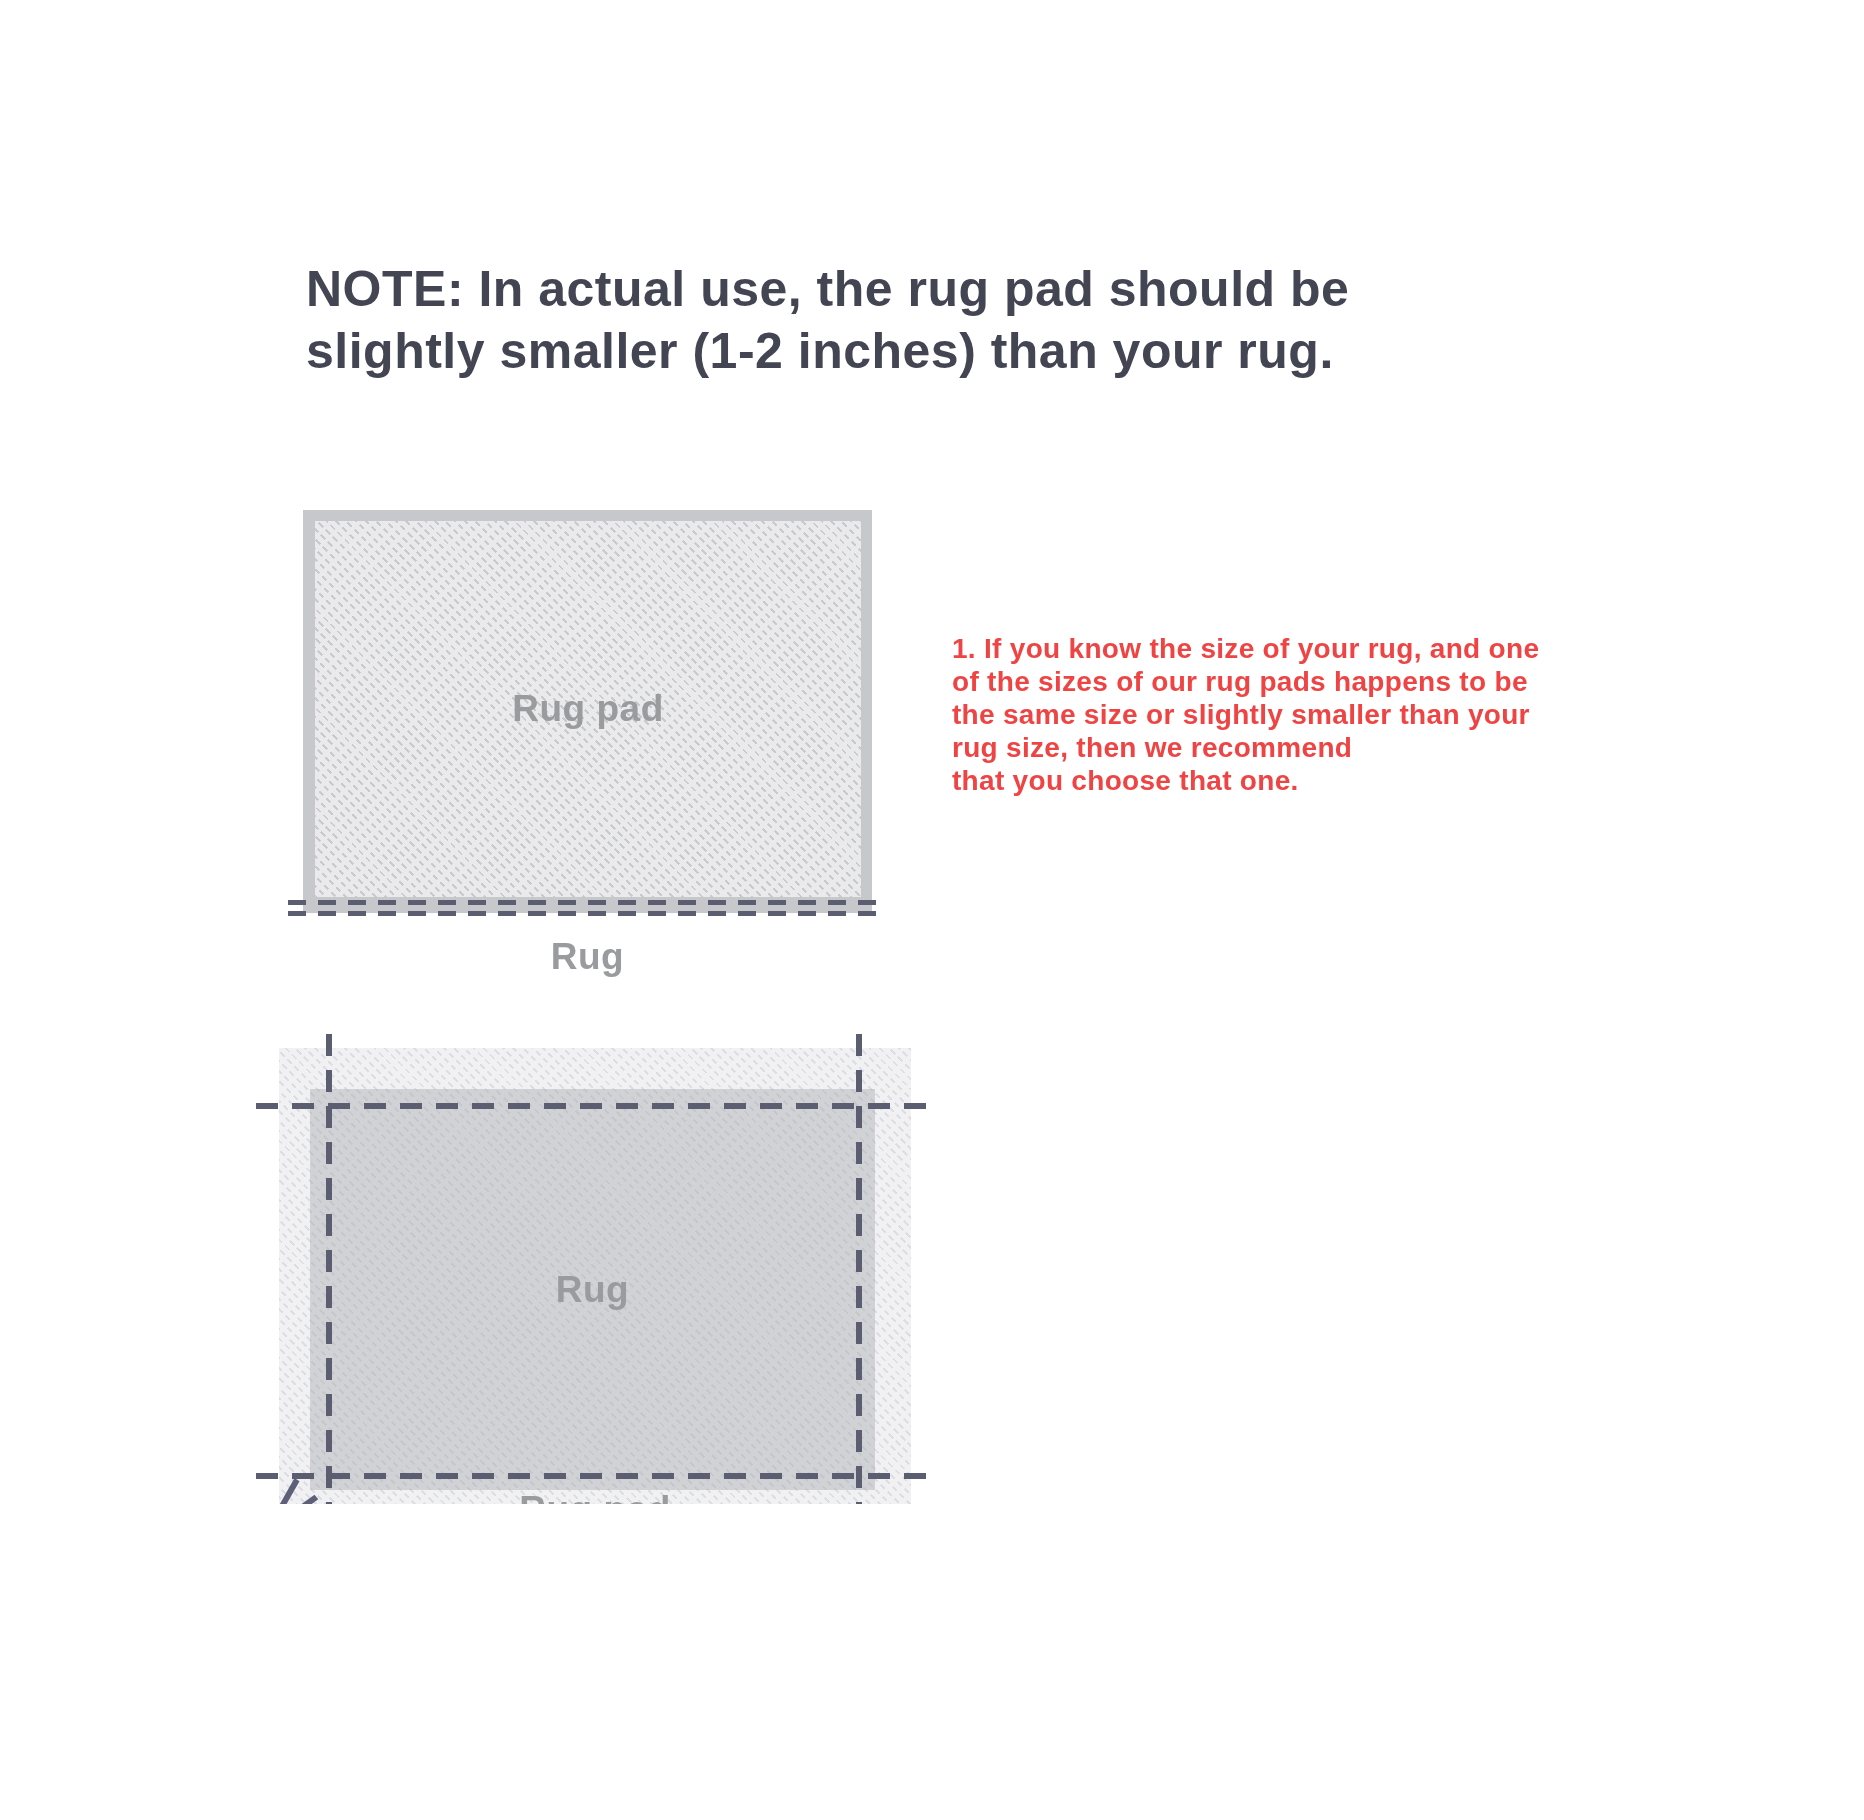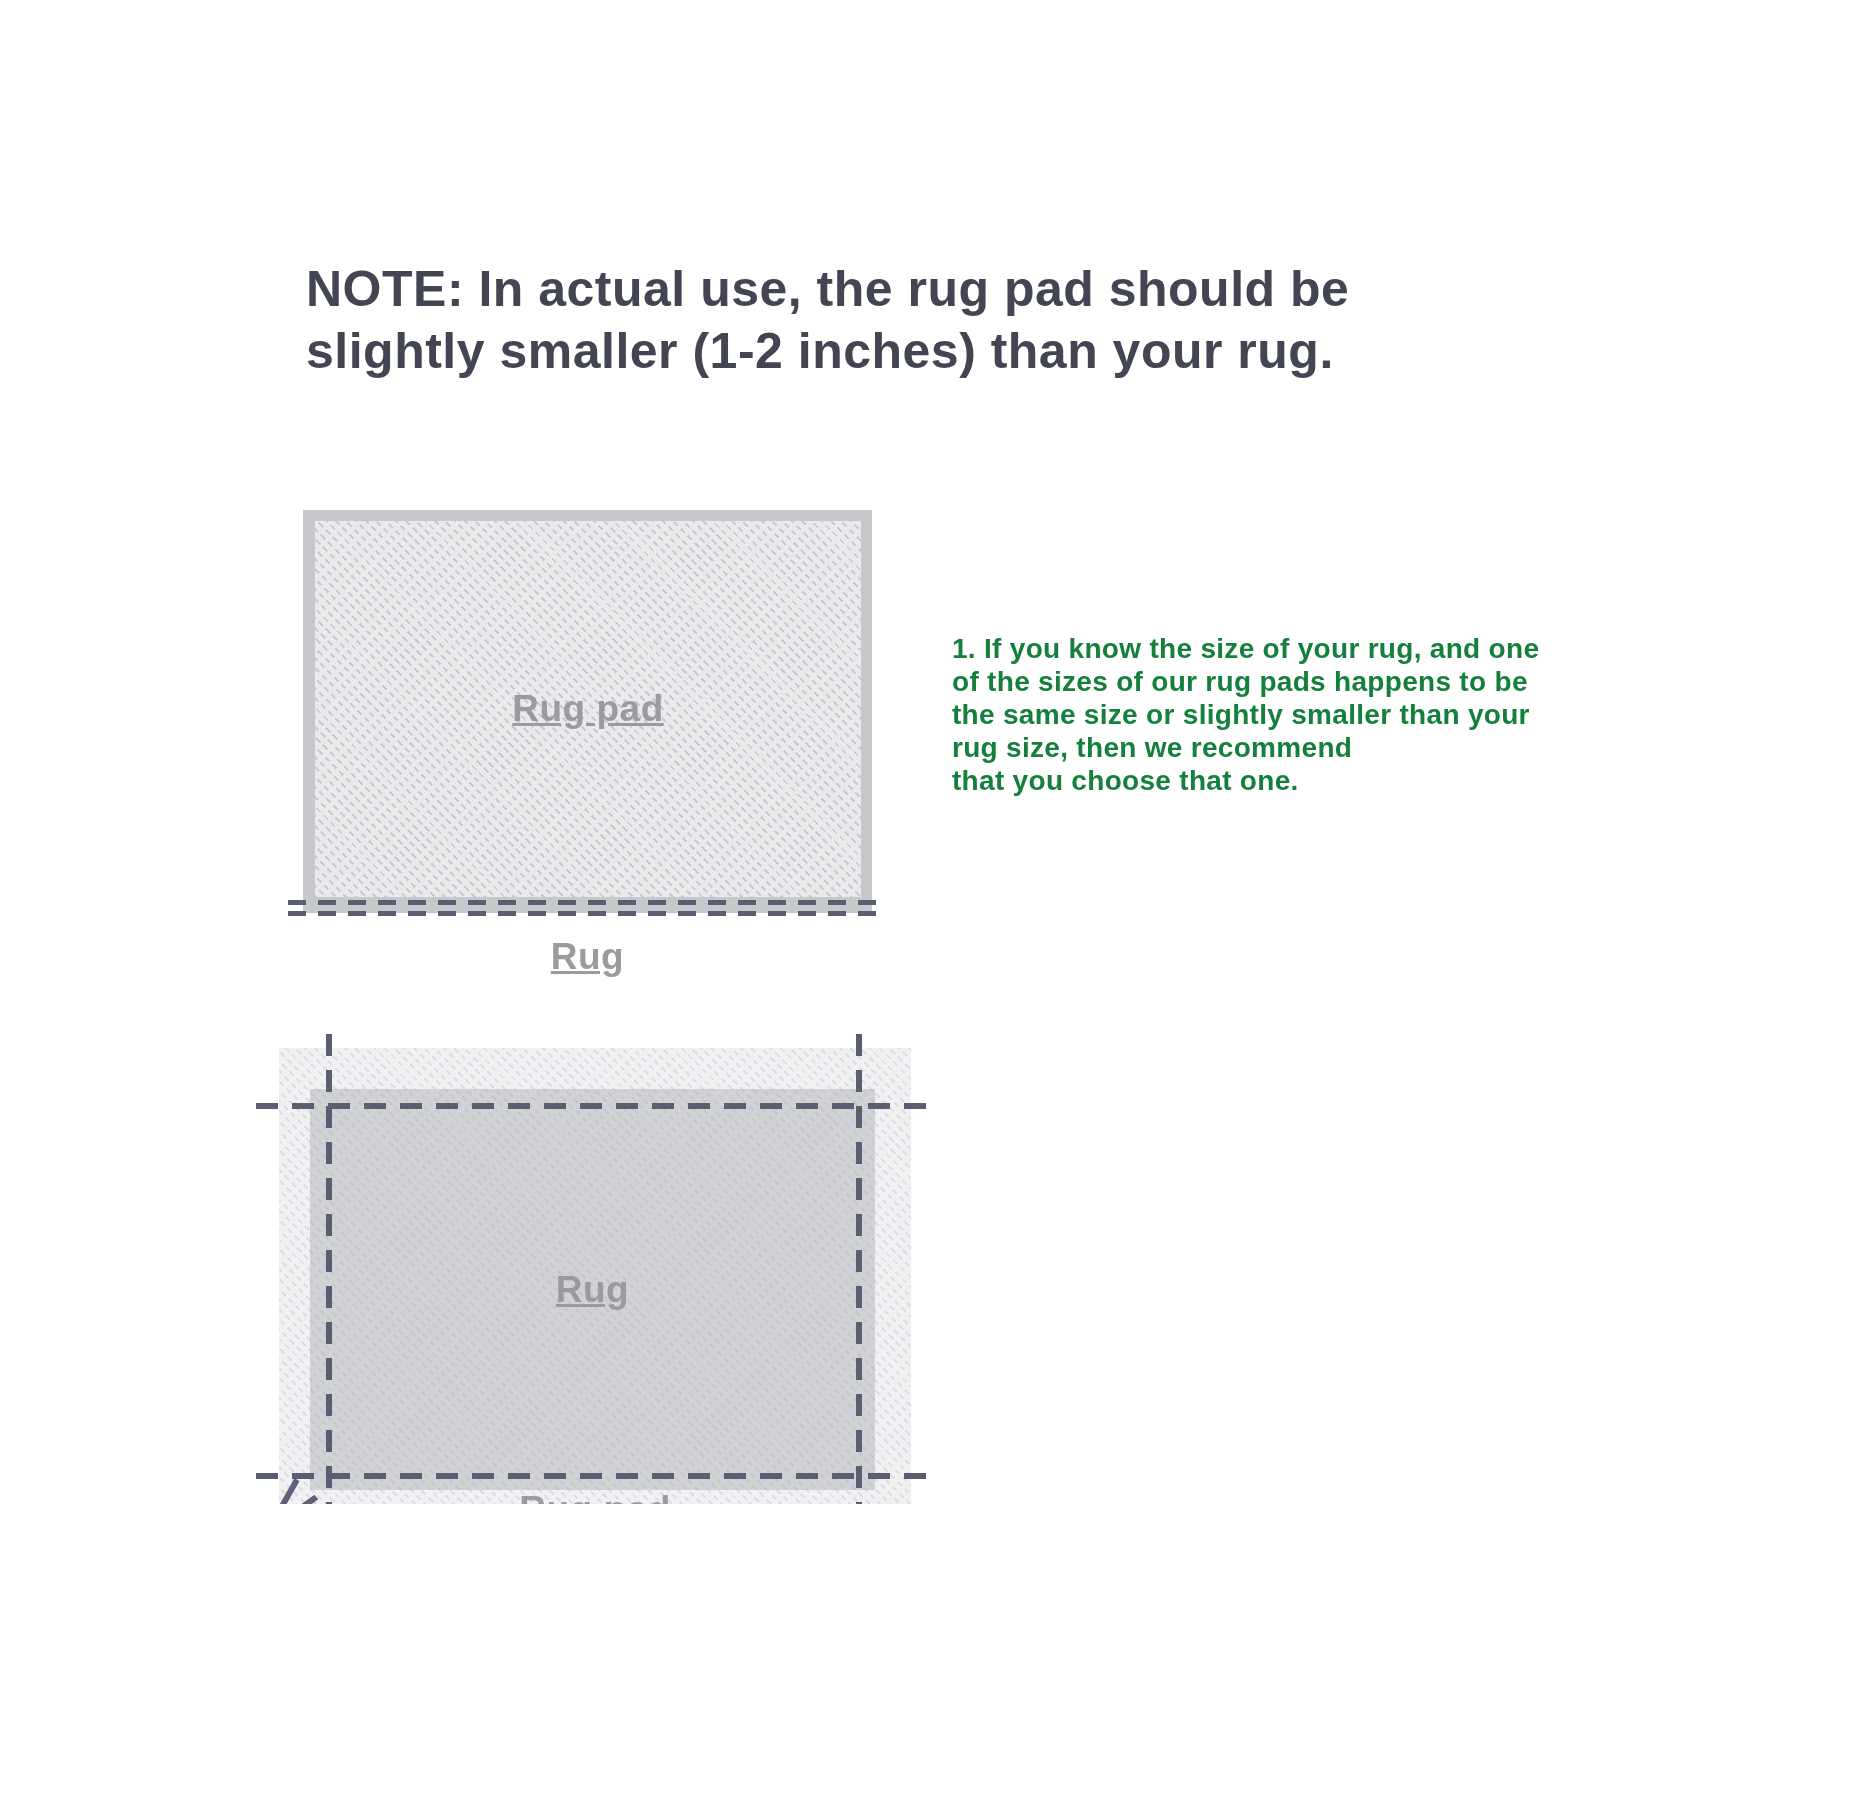--- a/index.html
+++ b/index.html
@@ -30,31 +30,30 @@
     color: #434553;
     white-space: pre-line;
   }
 
   
   .label {
     font-weight: bold;
     font-size: 37px;
     color: #9a9b9f;
     letter-spacing: 0.5px;
-    text-decoration: underline;
   }
   .step {
     position: absolute;
     width: 700px;
     margin: 0;
     font-size: 28px;
     line-height: 33px;
     font-weight: bold;
     letter-spacing: 0.3px;
-    color: #15803d;
+    color: #ef4444;
     white-space: pre-line;
   }
   .step1 { left: 952px; top: 632px; }
   .step2 { left: 952px; top: 1229px; }
 
   
   .hatch-a {
     background-color: #eaeaec;
     background-image:
       repeating-linear-gradient(135deg, #eaeaec 0 4px, rgba(234,234,236,0) 4px 10px),

